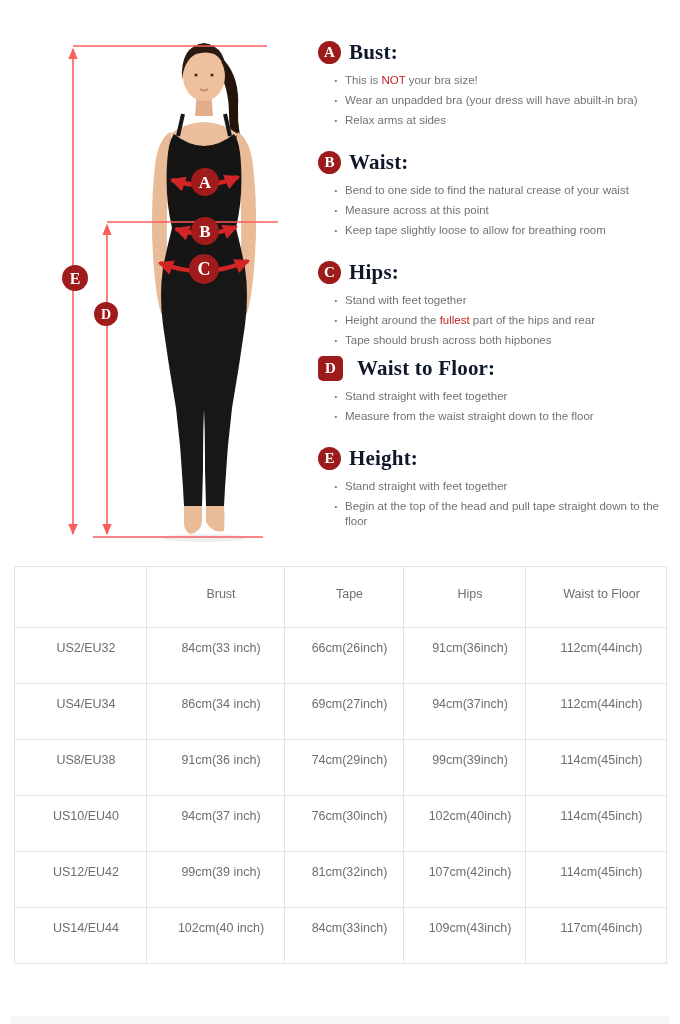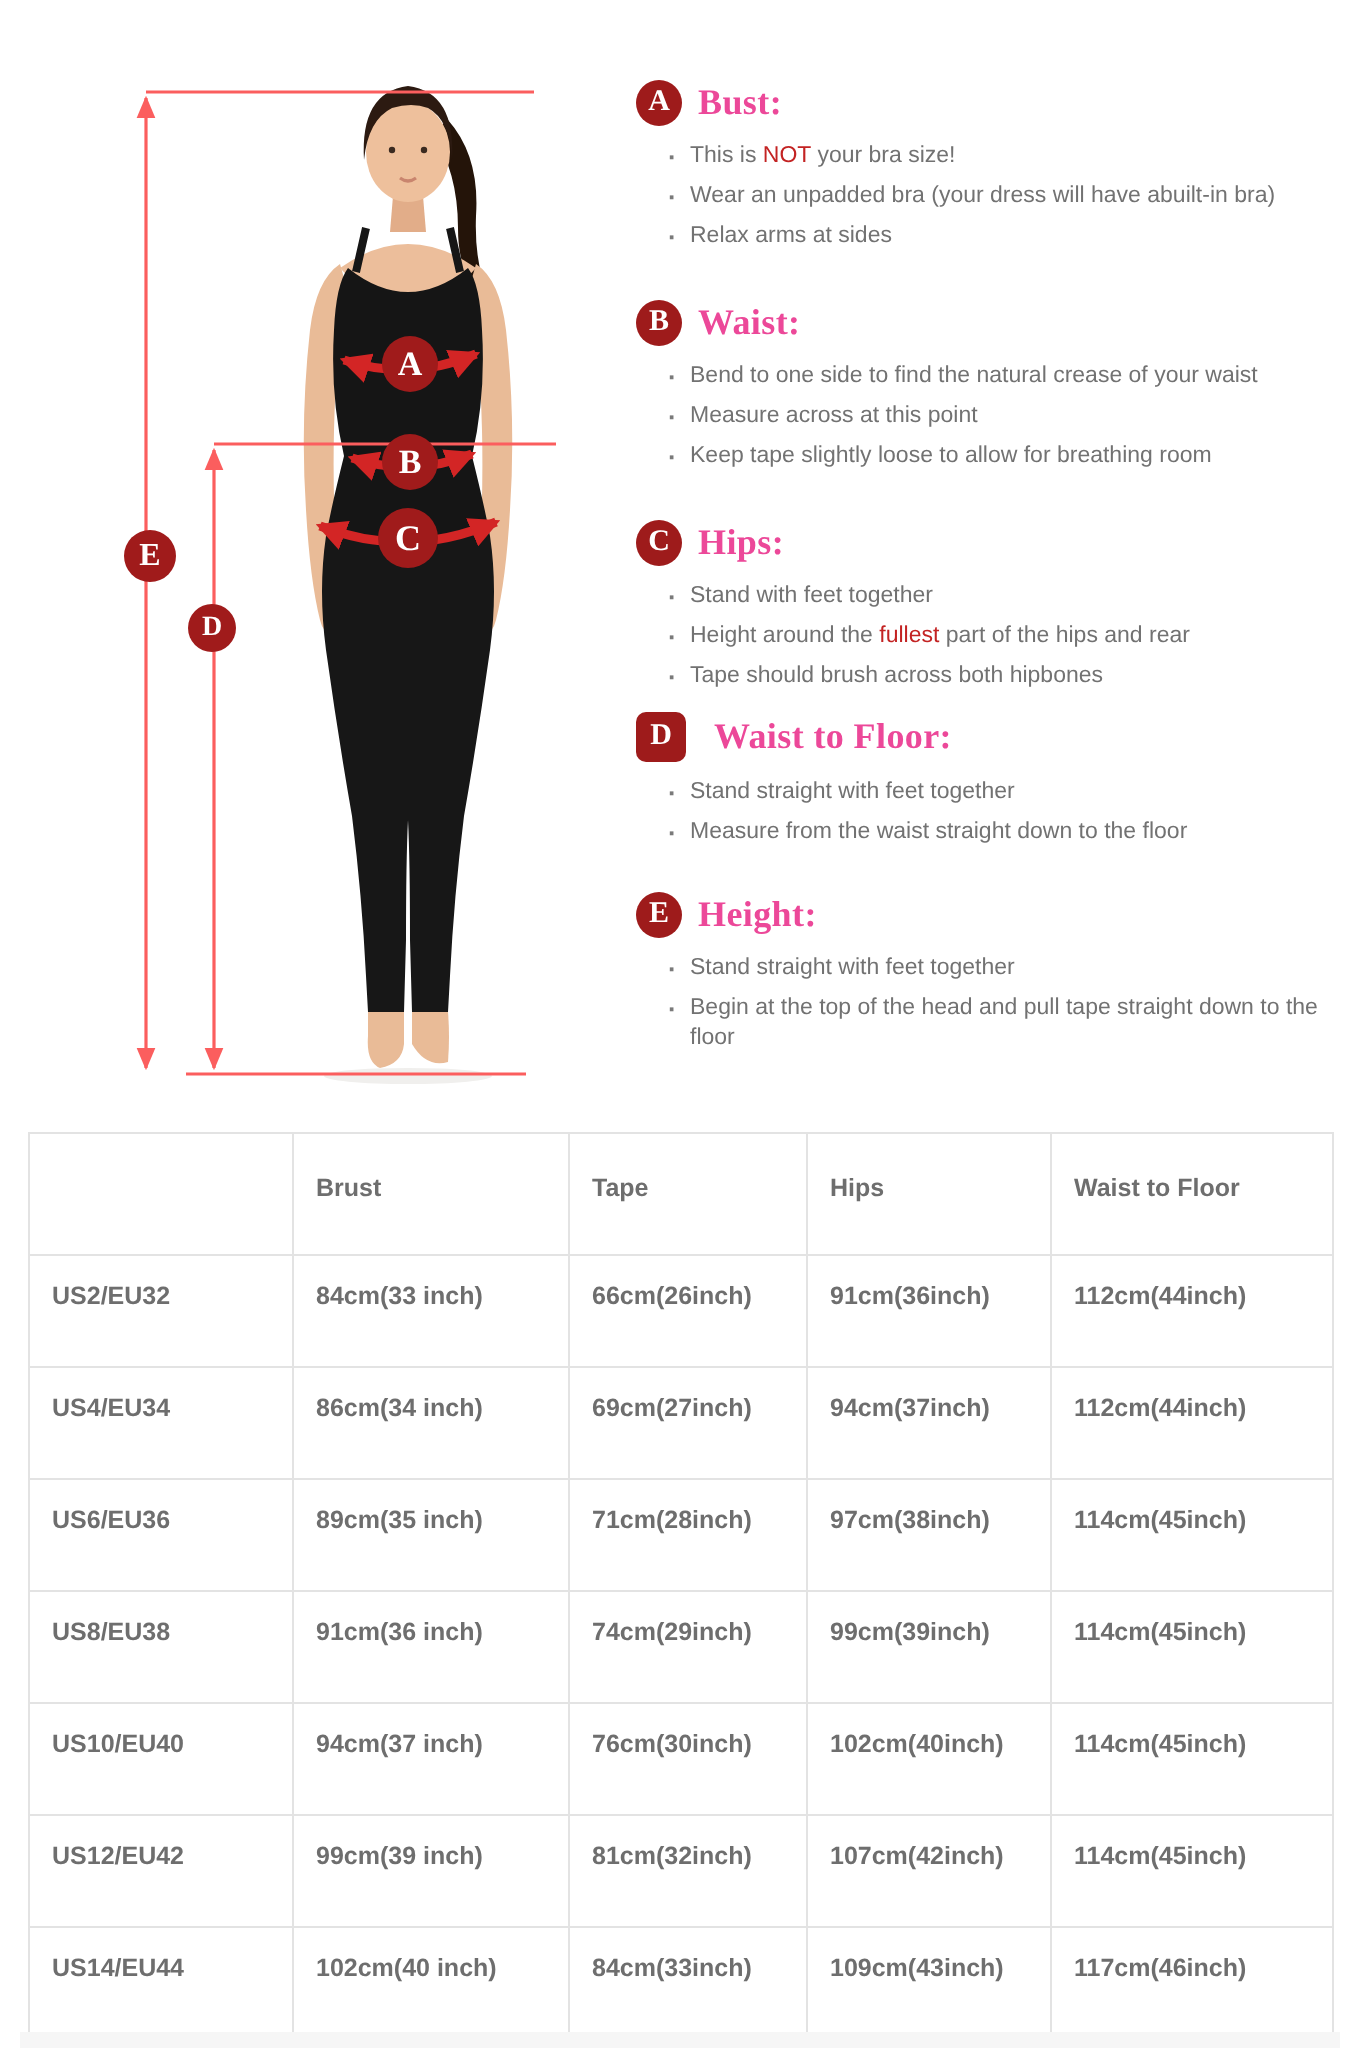--- a/index.html
+++ b/index.html
@@ -15,41 +15,41 @@
   .sec-head { display:flex; align-items:center; }
   .badge {
     display:inline-block; width:23px; height:23px; border-radius:50%;
     background:#9e1b1b; color:#fff; text-align:center; line-height:23px;
     font-family:"Liberation Serif", serif; font-weight:bold; font-size:15px;
     flex:0 0 auto;
   }
   .badge.square { width:25px; height:25px; line-height:25px; border-radius:5px; margin-right:6px; }
   .sec-title {
     margin-left:8px; font-family:"Liberation Serif", serif;
-    font-size:18px; color:#ec4899; font-weight:bold; letter-spacing:0.2px;
+    font-size:21px; color:#0f172a; font-weight:bold; letter-spacing:0.2px;
   }
   .bullets { list-style:none; margin:8px 0 0 0; padding:0 0 0 16px; }
   .bullets li {
     position:relative; padding-left:11px; margin-bottom:5px;
     font-size:11.5px; line-height:15px; color:#727272;
   }
   .bullets li::before {
     content:"\00B7"; position:absolute; left:0; top:0;
     font-weight:bold; color:#7a7a7a; font-size:13px;
   }
   .hl { color:#c32323; font-weight:normal; }
 
   
   .size-table {
     position:absolute; left:14px; top:566px; width:652px;
     border-collapse:collapse; table-layout:fixed;
     font-size:12.5px; color:#6e6e6e;
   }
   .size-table th, .size-table td {
-    border:1px solid #e3e3e3; text-align:left; font-weight:bold;
+    border:1px solid #e3e3e3; text-align:center; font-weight:normal;
   }
   .size-table th { height:40px; padding:20px 0 0 11px; vertical-align:top; }
   .size-table td { height:42px; padding:13px 0 0 11px; vertical-align:top; }
   .bottom-band { position:absolute; left:10px; top:1016px; width:660px; height:8px; background:#f6f6f6; }
 </style>
 </head>
 <body>
 
 <div class="canvas">
 
@@ -194,27 +194,20 @@
         <td>112cm(44inch)</td>
       </tr>
       <tr>
         <td>US4/EU34</td>
         <td>86cm(34 inch)</td>
         <td>69cm(27inch)</td>
         <td>94cm(37inch)</td>
         <td>112cm(44inch)</td>
       </tr>
       <tr>
-        <td>US6/EU36</td>
-        <td>89cm(35 inch)</td>
-        <td>71cm(28inch)</td>
-        <td>97cm(38inch)</td>
-        <td>114cm(45inch)</td>
-      </tr>
-      <tr>
         <td>US8/EU38</td>
         <td>91cm(36 inch)</td>
         <td>74cm(29inch)</td>
         <td>99cm(39inch)</td>
         <td>114cm(45inch)</td>
       </tr>
       <tr>
         <td>US10/EU40</td>
         <td>94cm(37 inch)</td>
         <td>76cm(30inch)</td>

